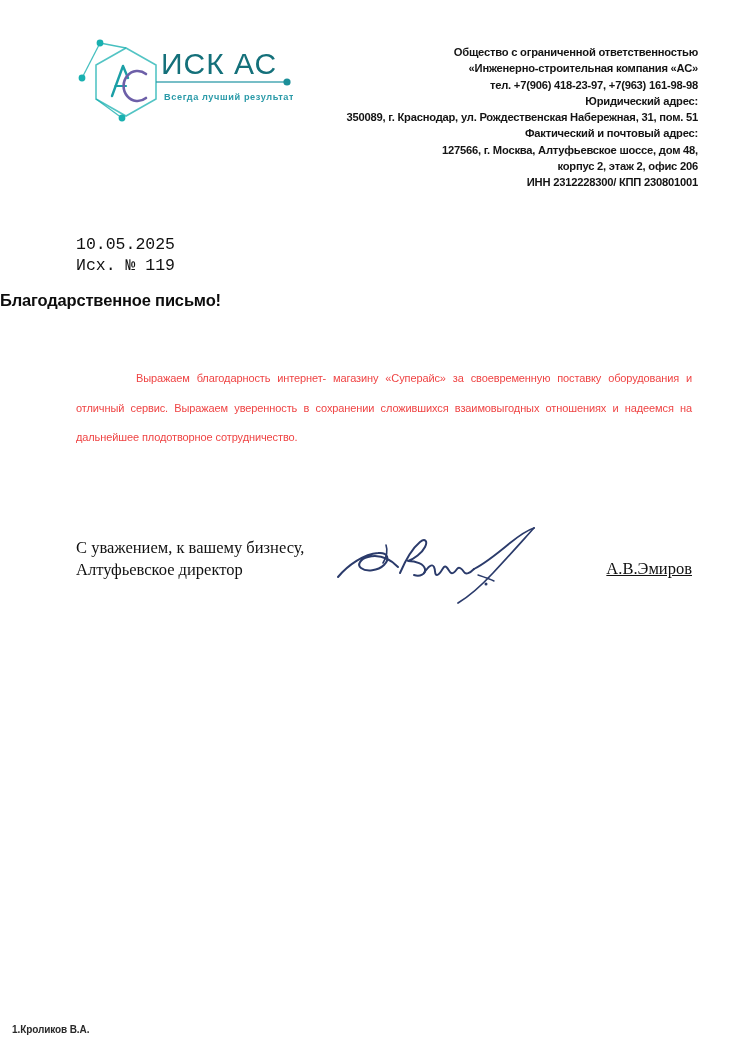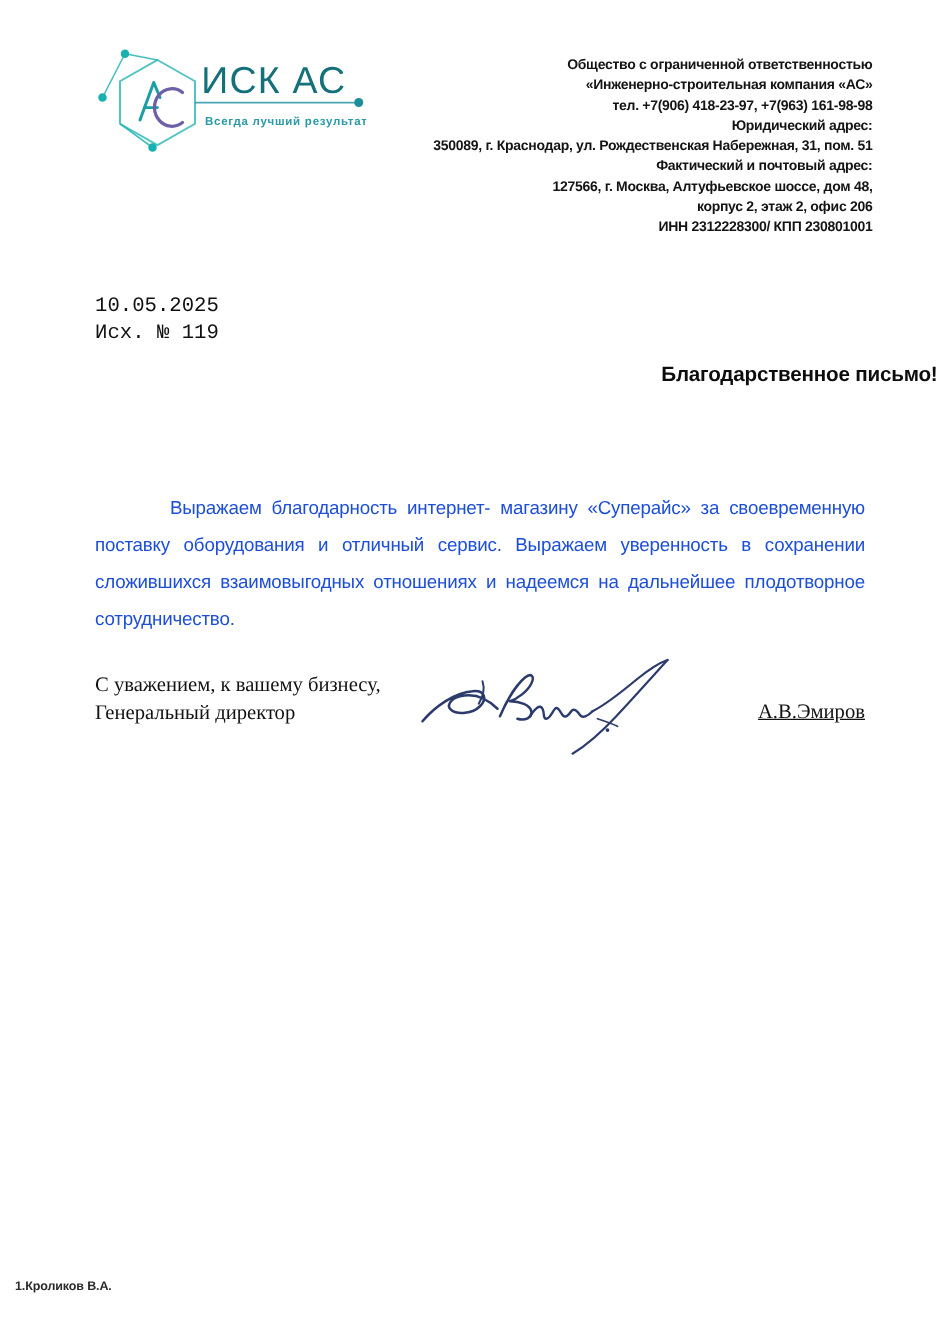--- a/index.html
+++ b/index.html
@@ -59,42 +59,41 @@
     line-height: 21px;
     color: #111;
   }
 
   
   .doc-title {
     position: absolute;
     left: 0;
     top: 291px;
     width: 750px;
-    text-align: right;
-    padding-left: 30px;
+    text-align: left;
     box-sizing: border-box;
     font-family: "Liberation Sans", sans-serif;
     font-size: 16.5px;
     font-weight: bold;
     color: #0d0d0d;
     letter-spacing: -0.01em;
   }
 
   
   .body-text {
     position: absolute;
     left: 76px;
-    top: 392px;
+    top: 364px;
     width: 616px;
     font-family: "Liberation Sans", sans-serif;
-    font-size: 15px;
+    font-size: 11px;
     line-height: 29.5px;
     text-align: justify;
     text-indent: 60px;
-    color: #1d4ed8;
+    color: #ef4444;
     letter-spacing: -0.01em;
   }
 
   
   .sign-block {
     position: absolute;
     left: 76px;
     top: 537px;
     width: 616px;
     height: 70px;
@@ -188,21 +187,21 @@
   <div>Исх. № 119</div>
 </div>
 
 <div class="doc-title">Благодарственное письмо!</div>
 
 <div class="body-text">Выражаем благодарность интернет- магазину «Суперайс» за своевременную поставку оборудования и отличный сервис. Выражаем уверенность в сохранении сложившихся взаимовыгодных отношениях и надеемся на дальнейшее плодотворное сотрудничество.</div>
 
 <div class="sign-block">
   <div class="sign-left">
     <div>С уважением, к вашему бизнесу,</div>
-    <div>Генеральный директор</div>
+    <div>Алтуфьевское директор</div>
   </div>
 
   <div class="signature-mark">
     <svg width="230" height="82" viewBox="0 0 230 82">
       <g fill="none" stroke="#2b3b6b" stroke-linecap="round" stroke-linejoin="round">
         <path d="M10 52 C20 40 36 29 50 28 C60 27 62 34 56 40 C50 46 38 47 33 43
                  C29 40 32 34 40 32 C52 29 62 34 70 42" stroke-width="2"></path>
         <path d="M58 20 C60 26 58 33 55 38" stroke-width="1.6"></path>
         <path d="M72 48 C78 34 86 22 92 17 C97 13 100 16 97 22 C94 28 86 34 80 36
                  C88 36 96 39 97 44 C98 49 92 52 86 50" stroke-width="2"></path>

